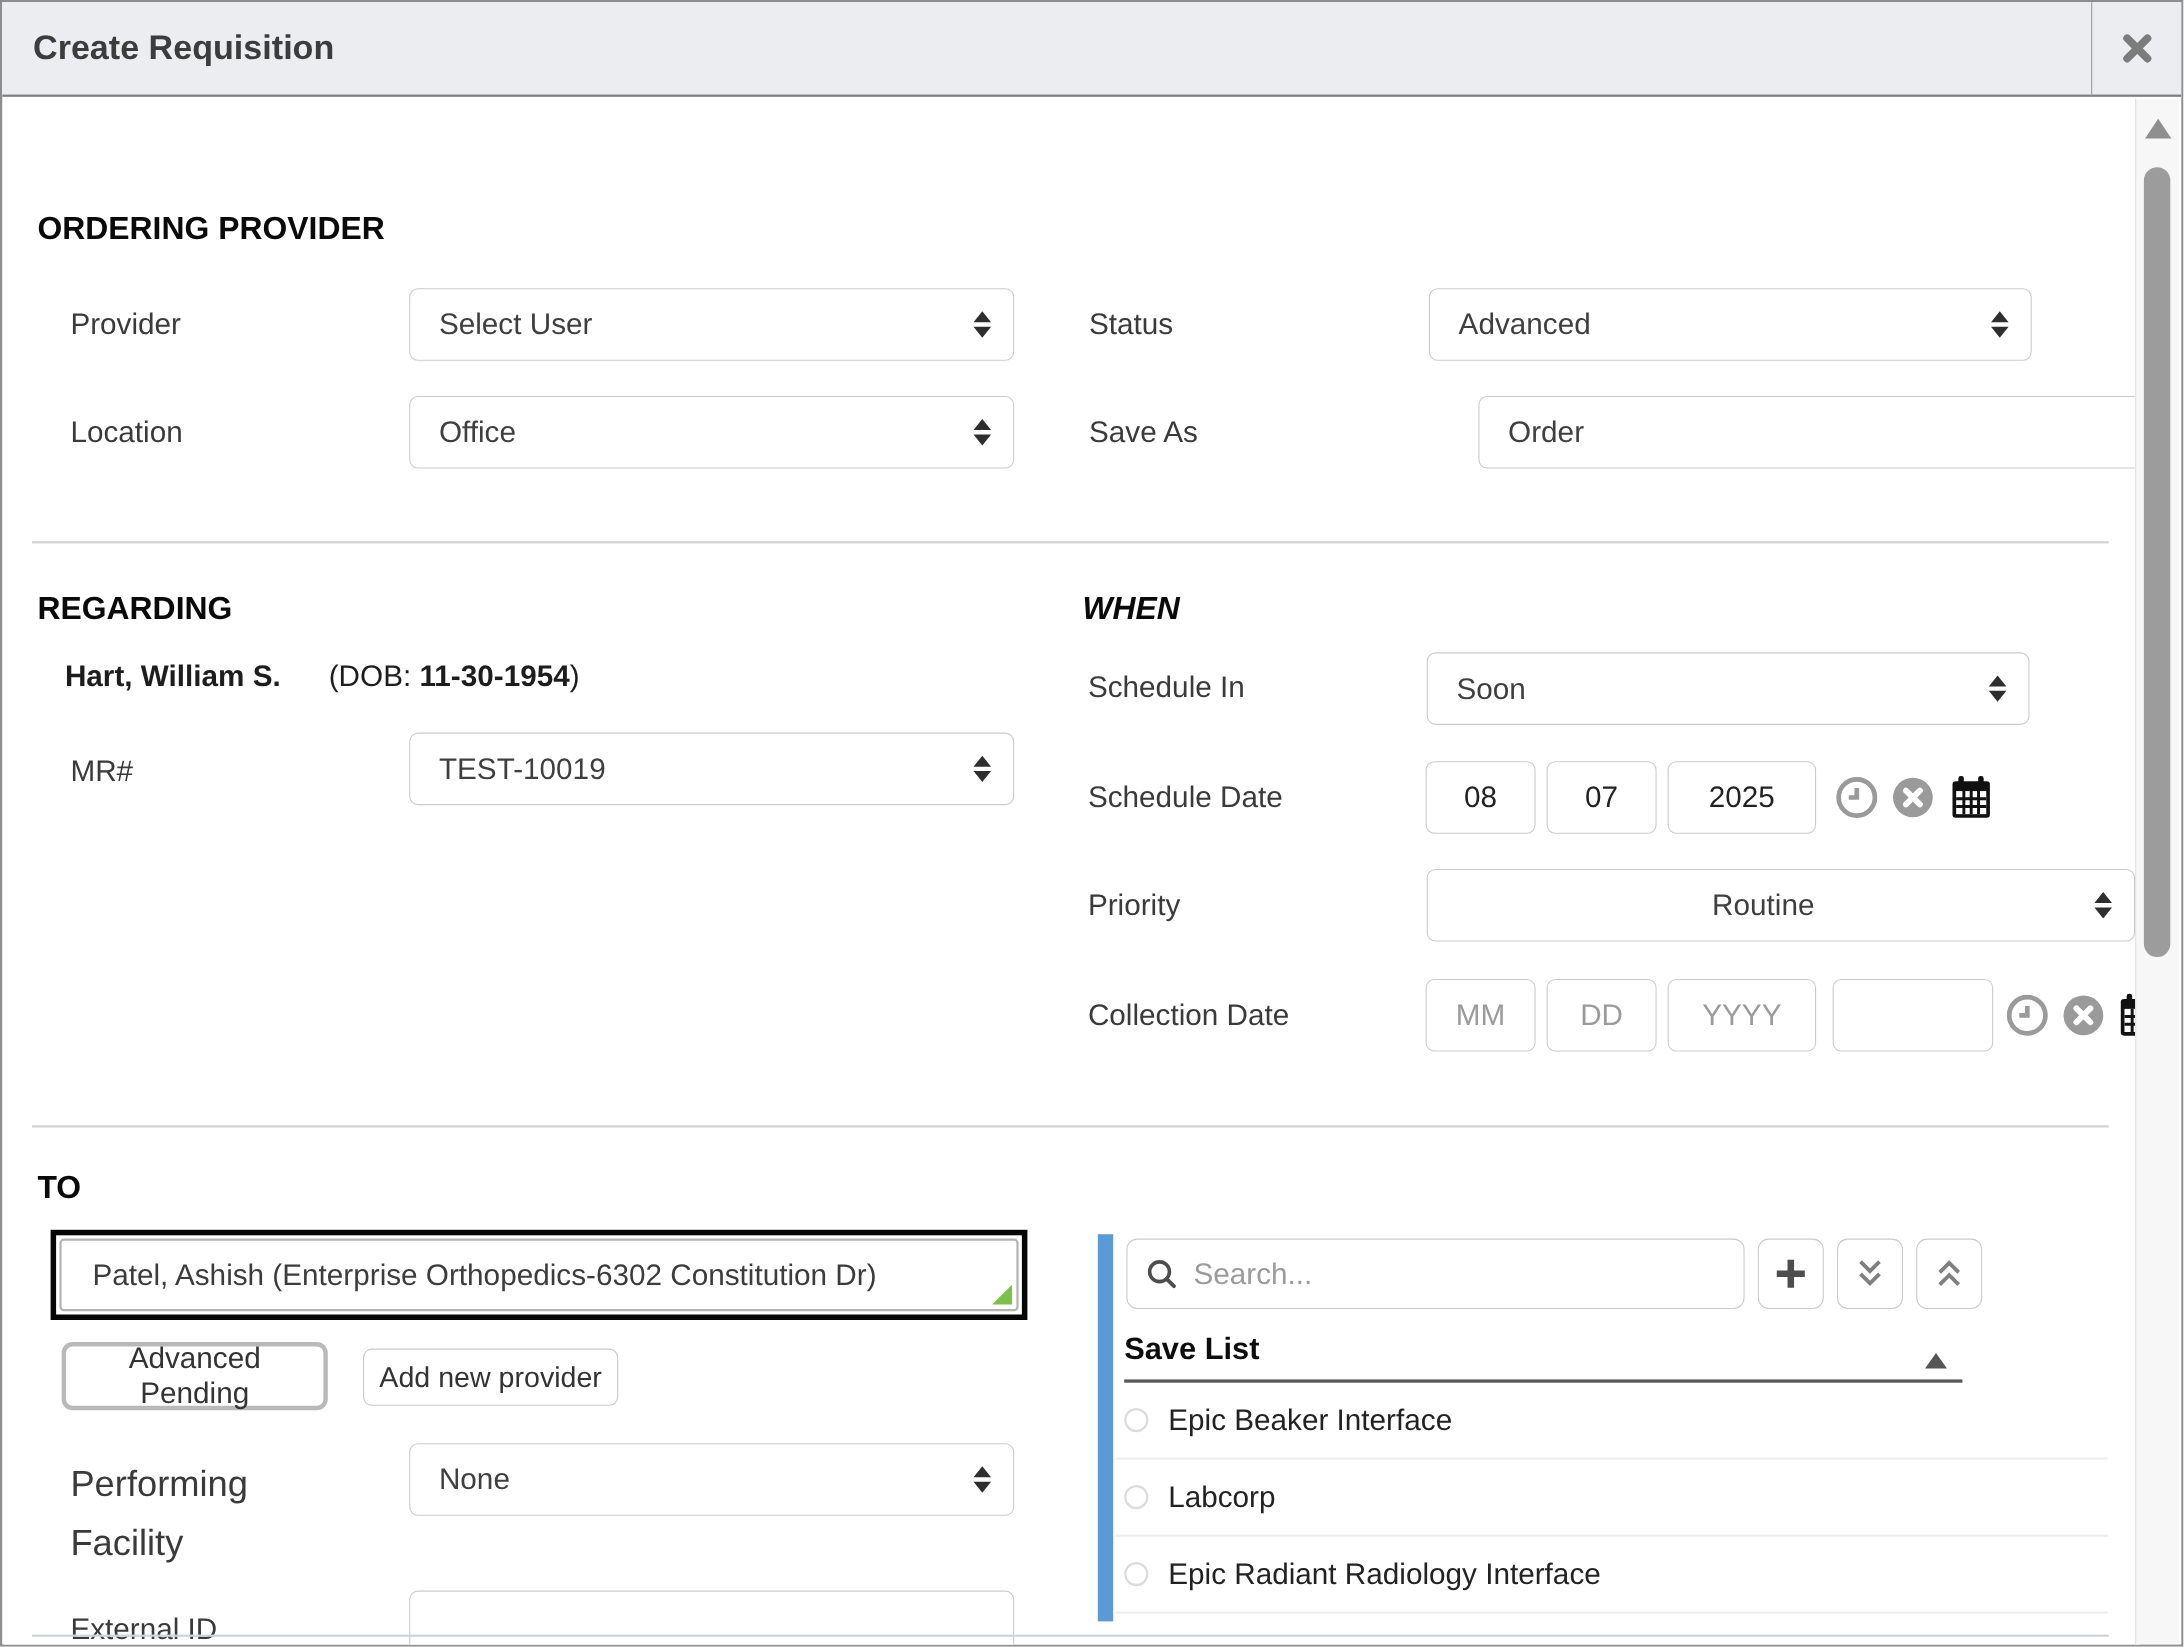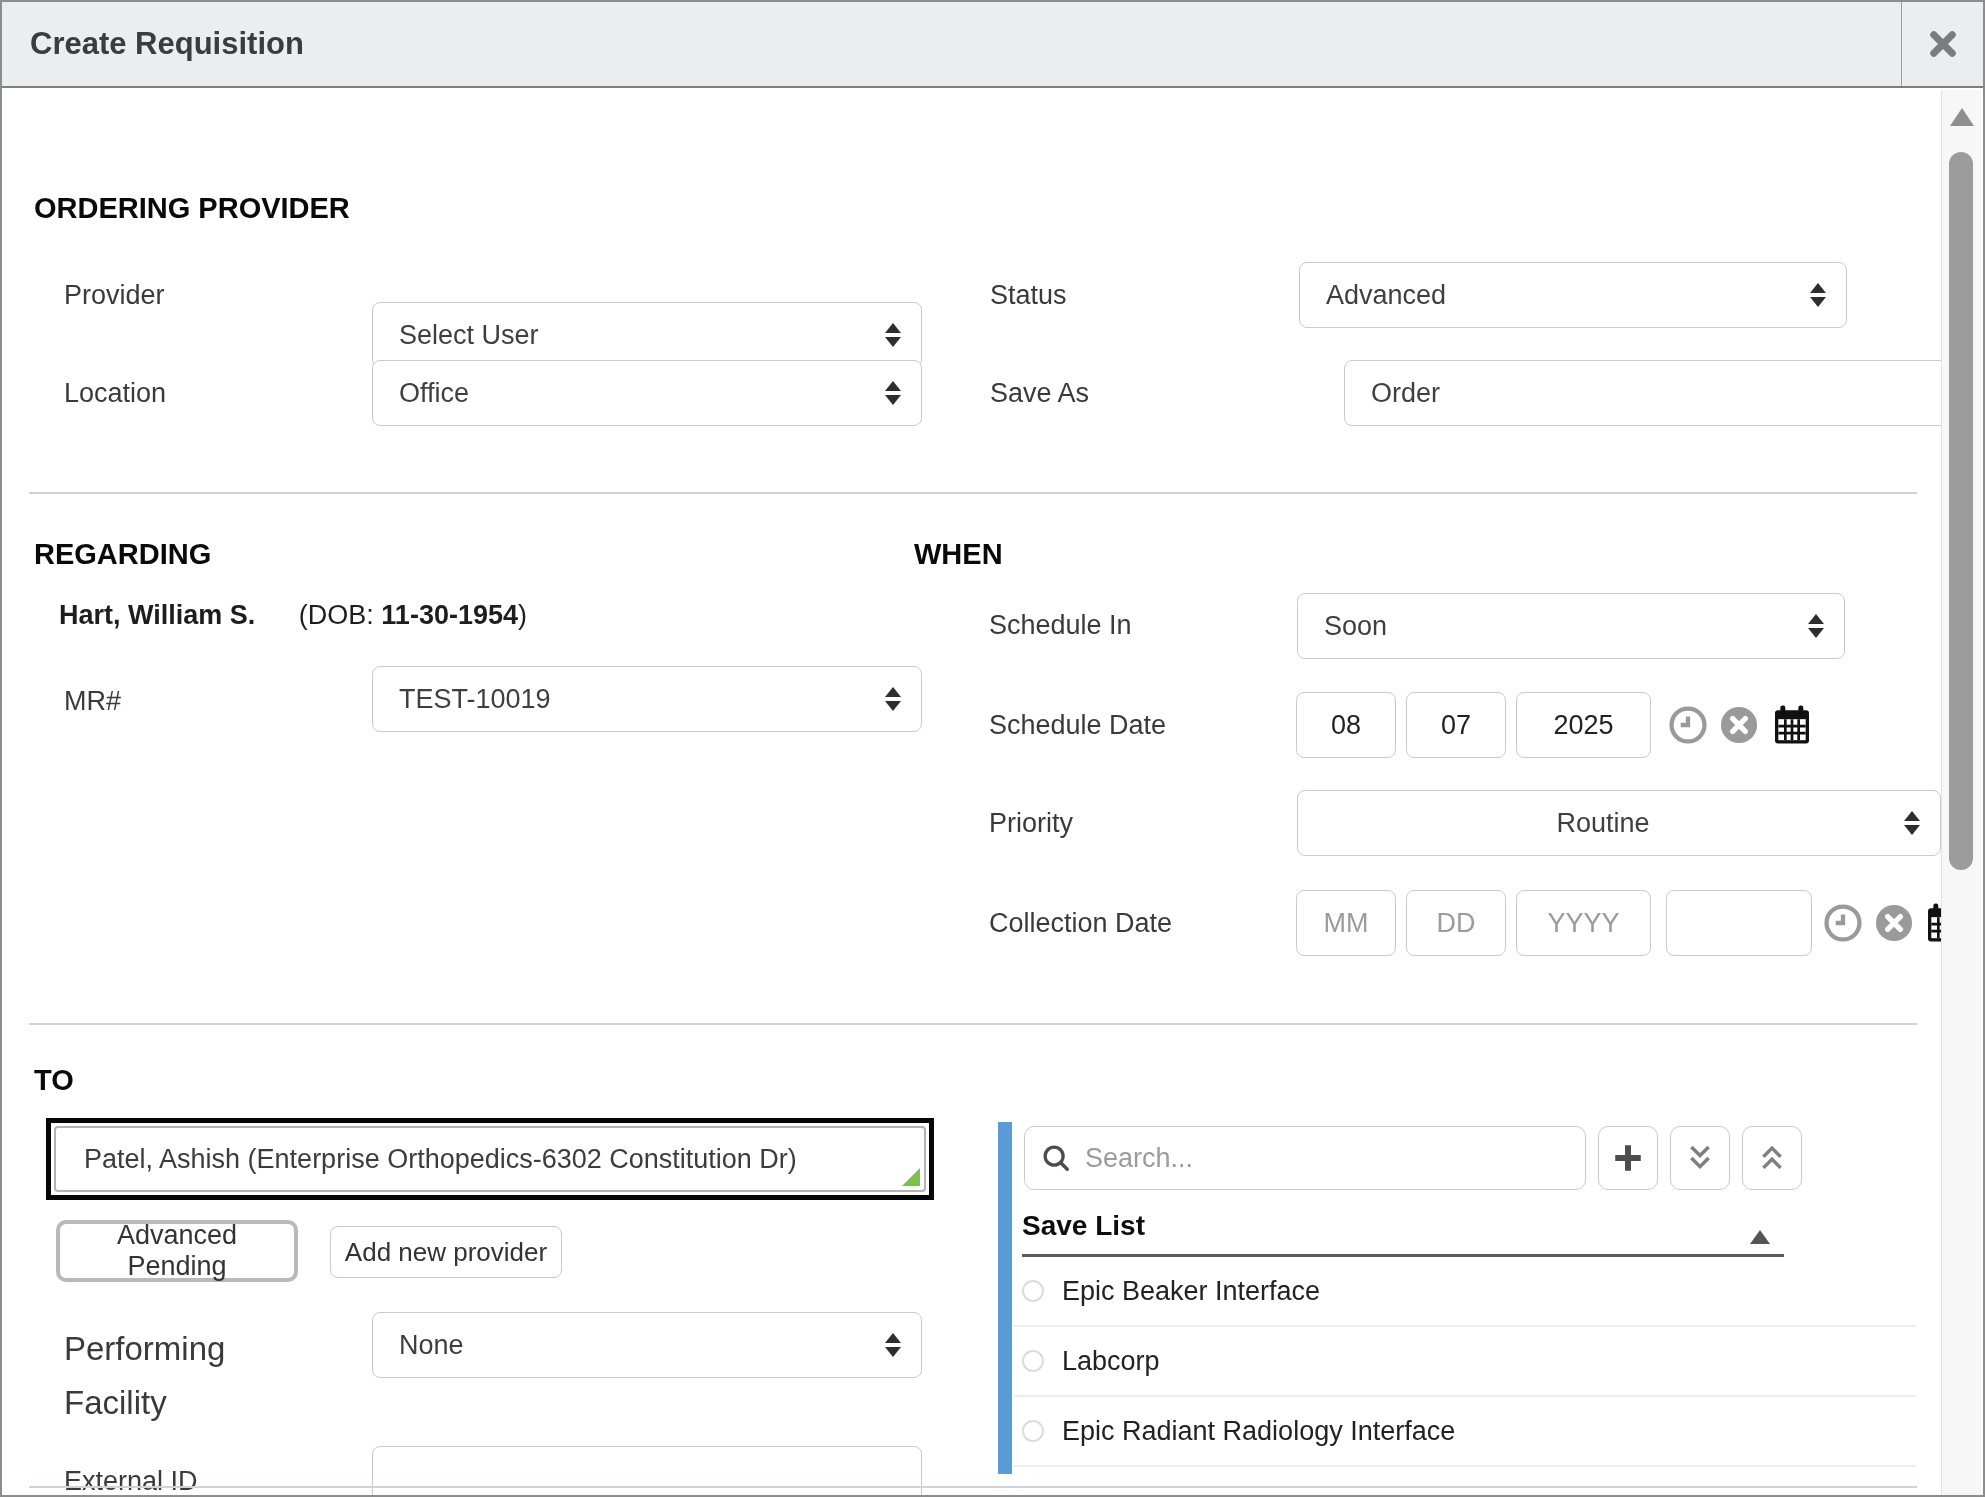--- a/index.html
+++ b/index.html
@@ -71,21 +71,21 @@
         <path d="M5.5 5.5 L18.5 18.5 M18.5 5.5 L5.5 18.5" stroke="#7c7c7c" stroke-width="5" stroke-linecap="round" fill="none"></path>
       </svg>
     </div>
   </div>
 
   <div class="content">
 
     <div class="hdr" style="left:30px;top:102px;">ORDERING PROVIDER</div>
 
     <div class="lbl" style="left:60px;top:190px;">Provider</div>
-    <div class="sel" style="left:368px;top:172px;width:550px;margin-top:40px;">
+    <div class="sel" style="left:368px;top:172px;width:550px;">
       <span>Select User</span>
       <span class="spinner">
           <i class="tri-up"></i>
           <i class="tri-down"></i>
         </span>
     </div>
 
     <div class="lbl" style="left:986px;top:190px;">Status</div>
     <div class="sel" style="left:1295px;top:172px;width:548px;">
       <span>Advanced</span>
@@ -124,21 +124,21 @@
 
     <div class="lbl" style="left:60px;top:596px;">MR#</div>
     <div class="sel" style="left:368px;top:576px;width:550px;">
       <span>TEST-10019</span>
       <span class="spinner">
           <i class="tri-up"></i>
           <i class="tri-down"></i>
         </span>
     </div>
 
-    <div class="hdr" style="left:910px;top:448px;">WHEN</div>
+    <div class="hdr" style="left:980px;top:448px;font-style:italic;">WHEN</div>
 
     <div class="lbl" style="left:985px;top:520px;">Schedule In</div>
     <div class="sel" style="left:1293px;top:503px;width:548px;">
       <span>Soon</span>
       <span class="spinner">
           <i class="tri-up"></i>
           <i class="tri-down"></i>
         </span>
     </div>
 

